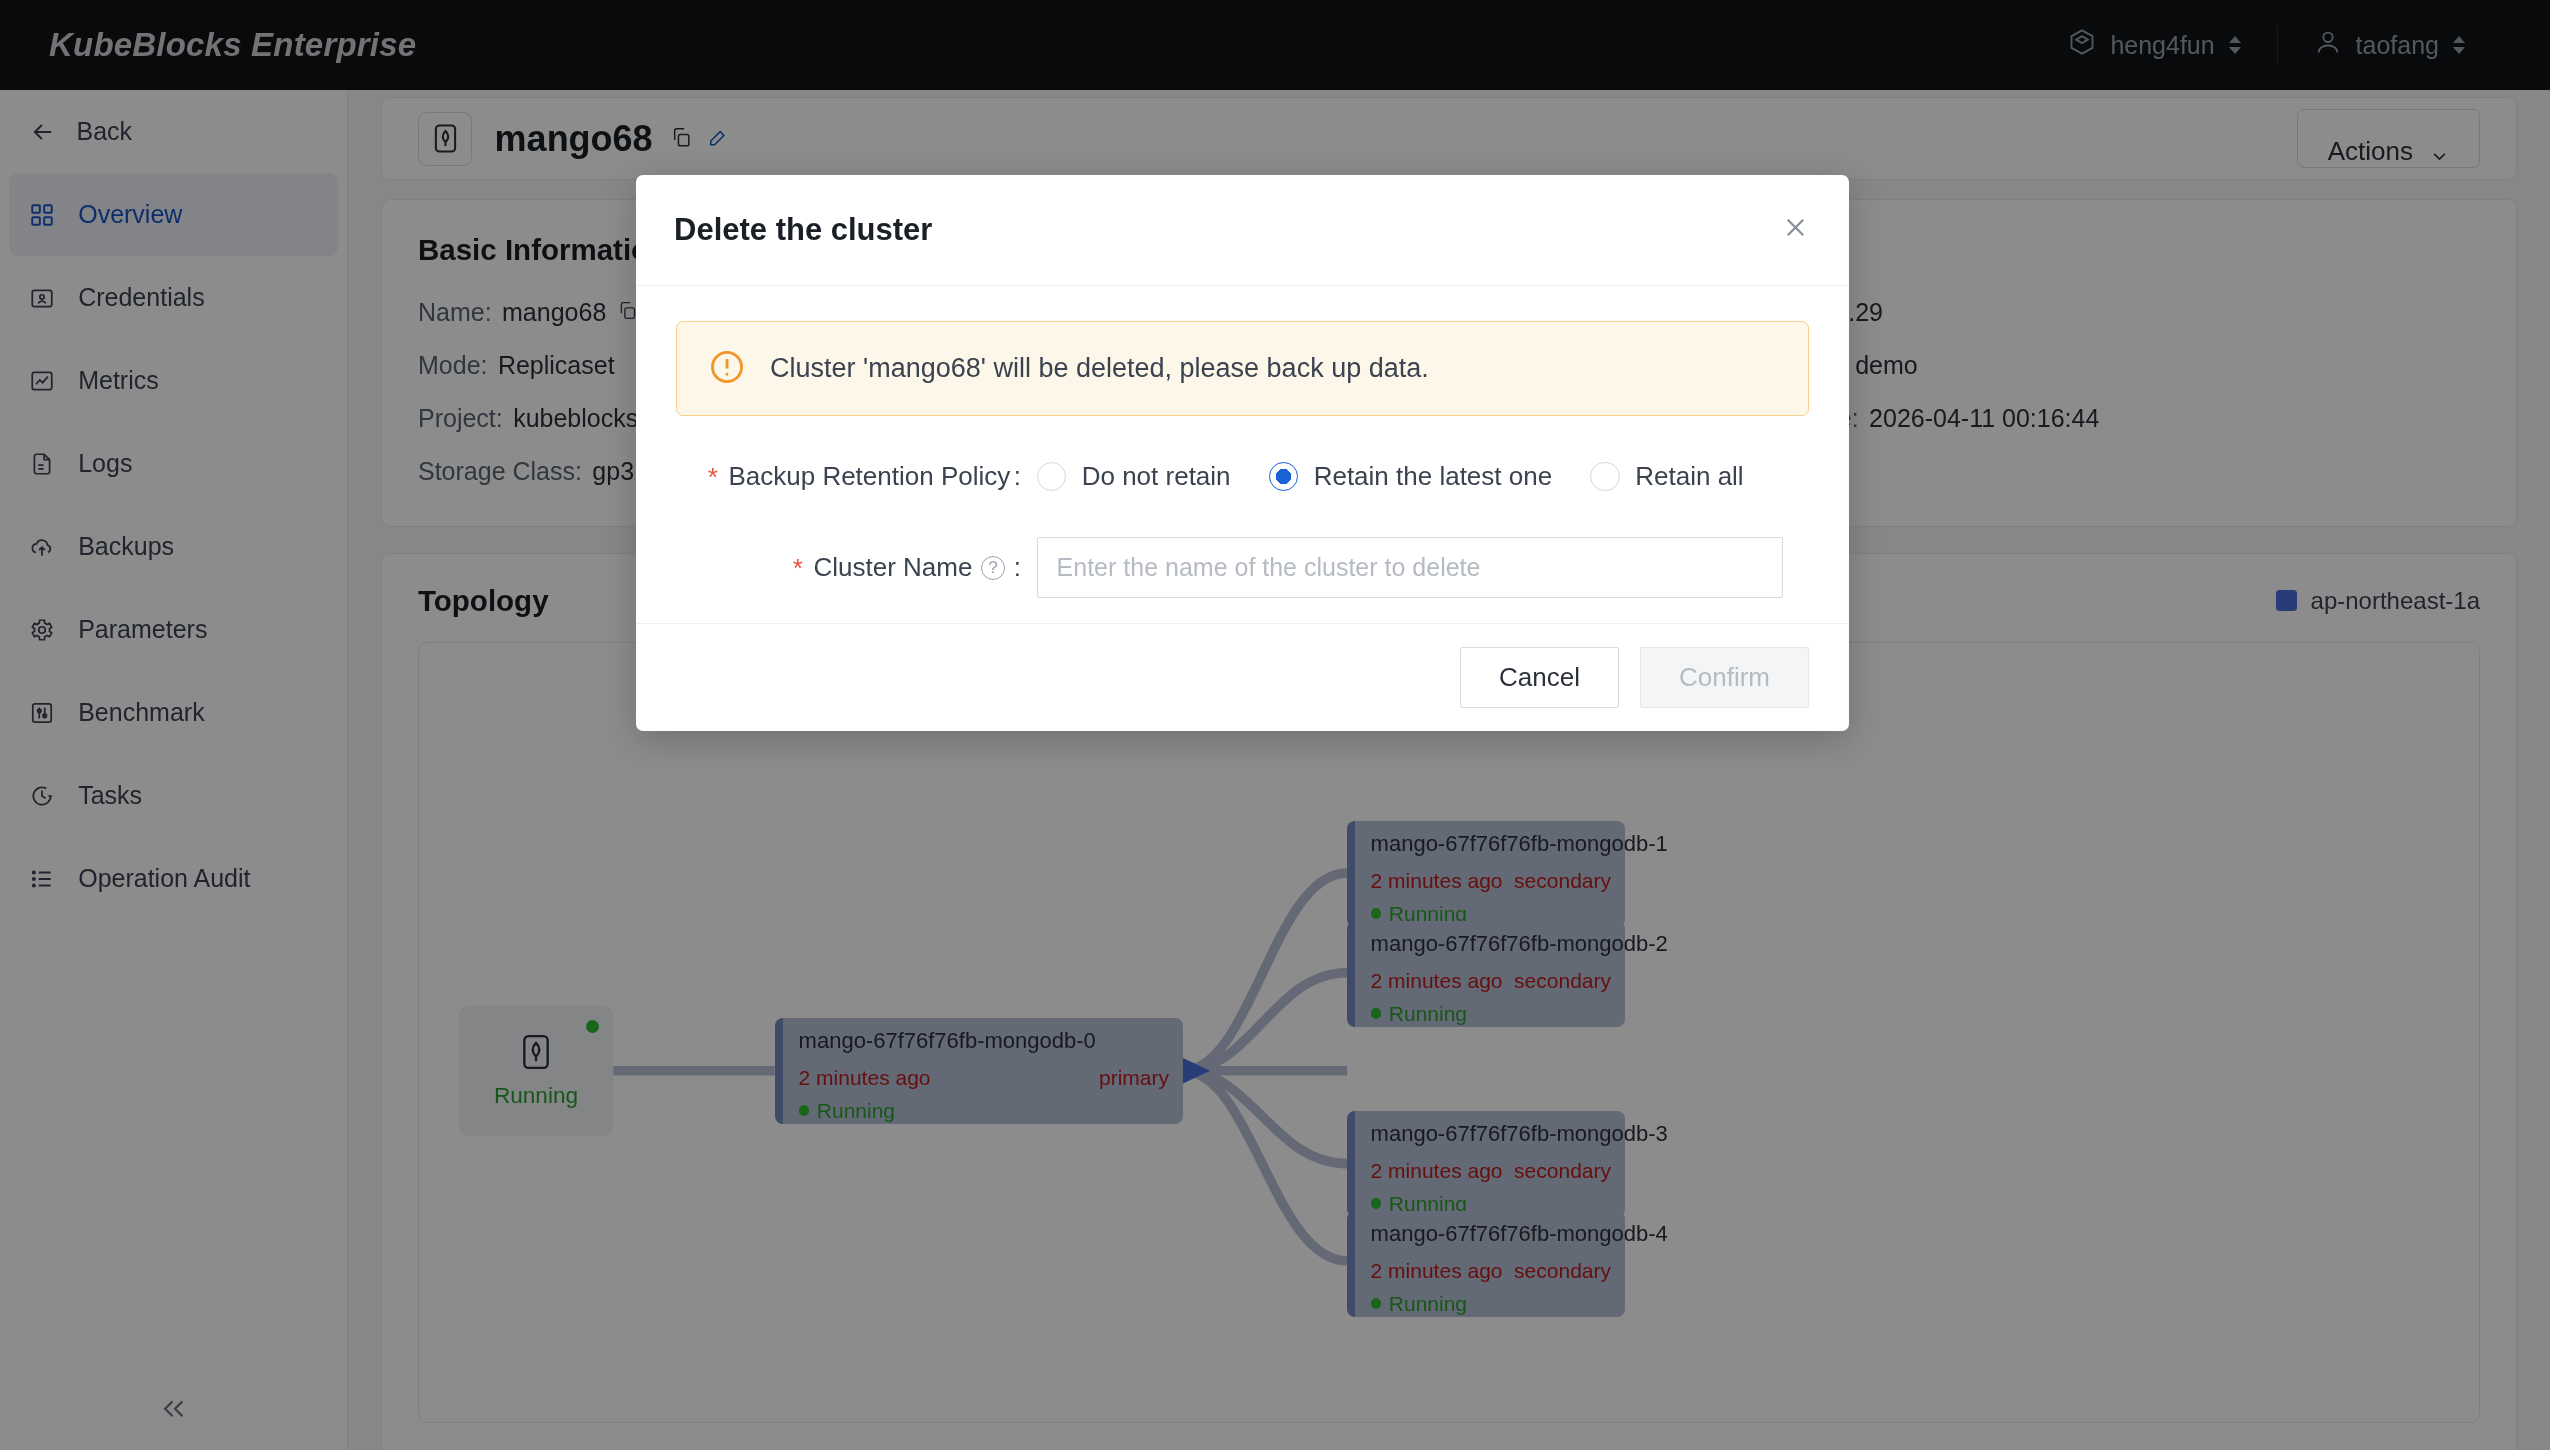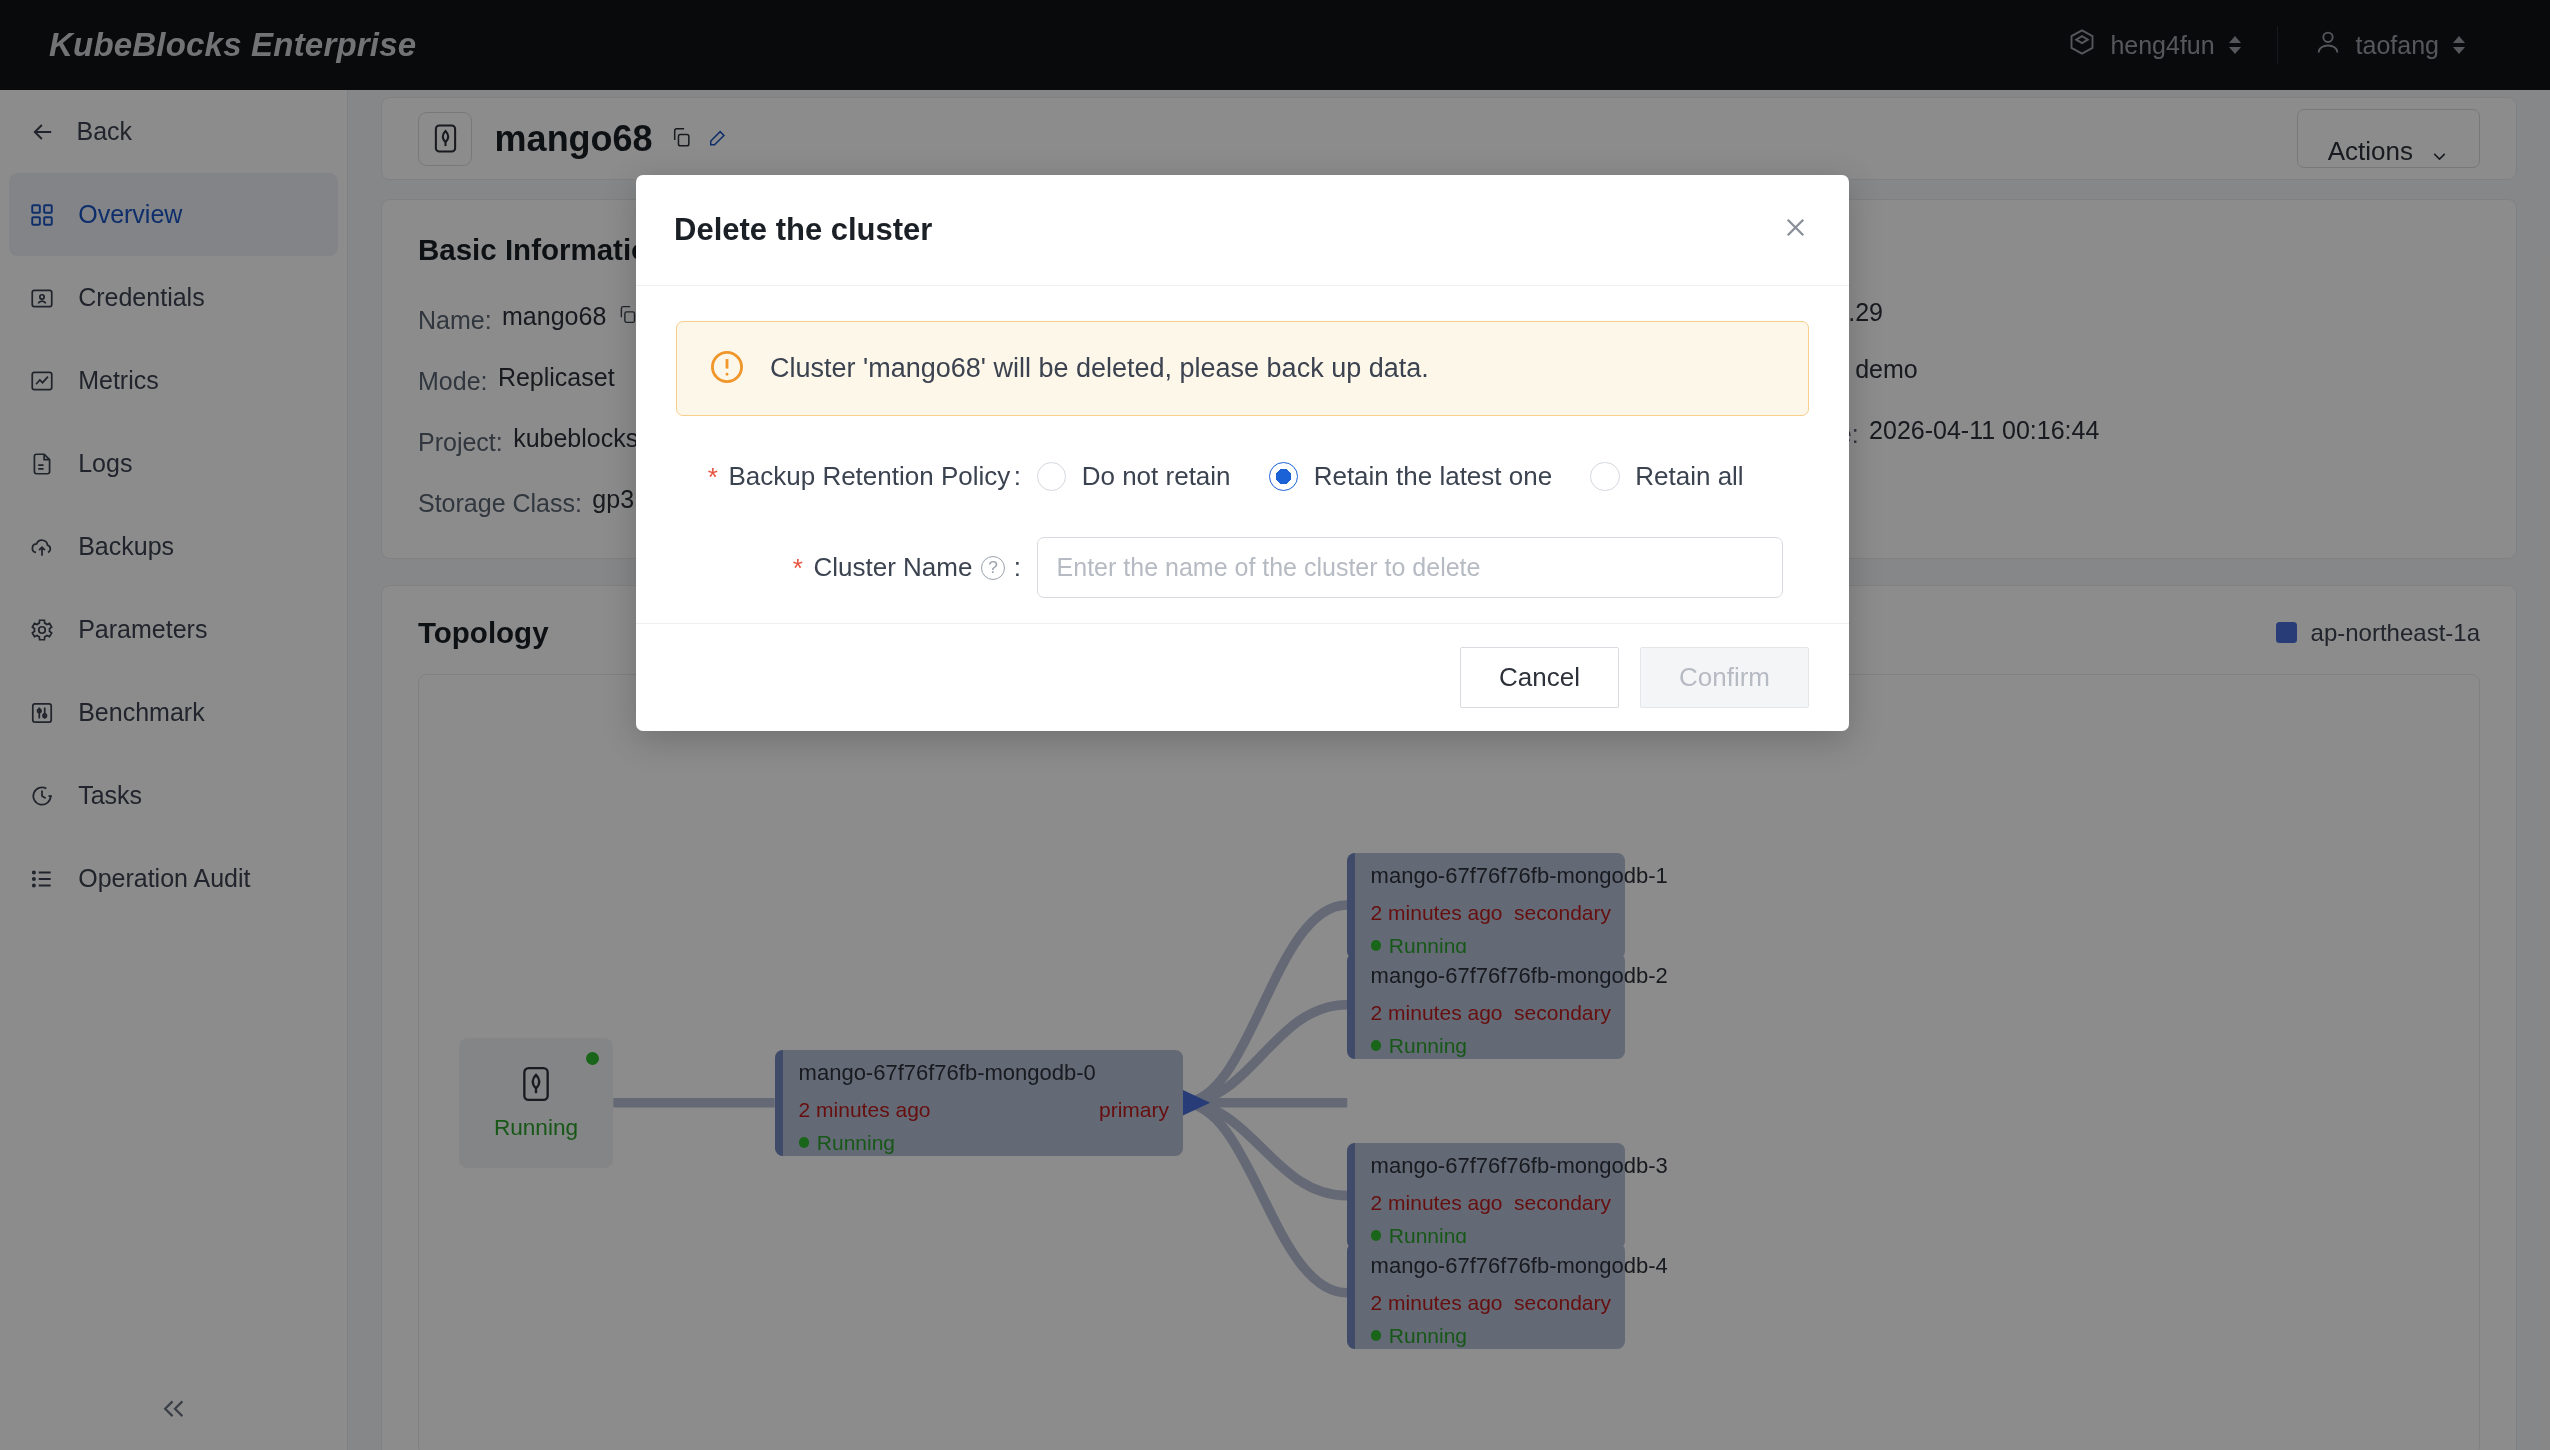--- a/index.html
+++ b/index.html
@@ -69,21 +69,21 @@
   }
 
   .section-title { font-size:29.5px; font-weight:700; color:#1b1f26; }
   .basic-card { margin-top:19px; padding:33px 36px 40px; }
   .kv-grid { display:flex; margin-top:31px; }
   .kv-col { display:flex; flex-direction:column; gap:24px; }
   .kv-col.c1 { width:746px; }
   .kv-col.c2 { width:711px; }
   .kv-col.c3 { width:659px; }
   .kv { font-size:25px; color:#3c4350; display:flex; gap:10.4px; align-items:center; }
-  .kv .k { color:#5a6472;margin-top:8px; }
+  .kv .k { color:#5a6472; }
   .kv .v { color:#2c313a; }
 
   .topo-card { margin-top:26px; padding:29.5px 36px 35px; }
   .topo-head { display:flex; align-items:center; }
   .legend { margin-left:auto; display:flex; align-items:center; gap:14px; font-size:24px; color:#3c4350; }
   .legend-sq { width:21px; height:21px; border-radius:3.5px; background:#4a6ddb; }
   .topo-canvas { position:relative; margin-top:24px; height:781px; border:0.9px solid #e8eaed; border-radius:8.7px; overflow:hidden; }
 
   .root-node {
     position:absolute; left:40px; top:363px; width:154px; height:130px;
@@ -133,21 +133,21 @@
   .lbl-policy { width:345px; }
   .lbl-cname { width:345px; }
   .radios { display:flex; align-items:center; gap:14px; margin-left:15.6px; }
   .radio { display:flex; align-items:center; gap:15.6px; cursor:pointer; margin-right:24px; }
   .rdot { width:29.5px;height:29.5px;border-radius:50%;border:1.7px solid #d3d7de;background:#fff; display:block; }
   .radio.sel .rdot { border:1.7px solid #1a62d6; background:
       radial-gradient(circle at center, #1a62d6 0 7.8px, #fff 7.8px 100%); }
   .radio span.rl { font-size:26px; color:#3c4350; }
   .help-ico { width:24px;height:24px;border:1.7px solid #9aa1ab;border-radius:50%;display:inline-flex;align-items:center;justify-content:center;font-size:17.3px;color:#9aa1ab;margin:0 5.2px; }
   .text-input {
-    margin-left:15.6px; width:746px; height:61px; border:0.9px solid #d8dbe0; border-radius:7px;
+    margin-left:15.6px; width:746px; height:61px; border:0.9px solid #d8dbe0; border-radius:2px;
     padding:0 19px; font-size:25px; color:#1b1f26; background:#fff; outline:none;
     font-family:"Liberation Sans", sans-serif;
   }
   .text-input::placeholder { color:#b6bbc3; }
 
   .modal-foot {
     height:108px; border-top:0.9px solid #edeff2; display:flex; align-items:center;
     justify-content:flex-end; gap:21px; padding:0 40px;
   }
   .btn { height:61px; padding:0 38px; border-radius:2px; font-size:26px; cursor:pointer; border:0.9px solid #d8dbe0; }

